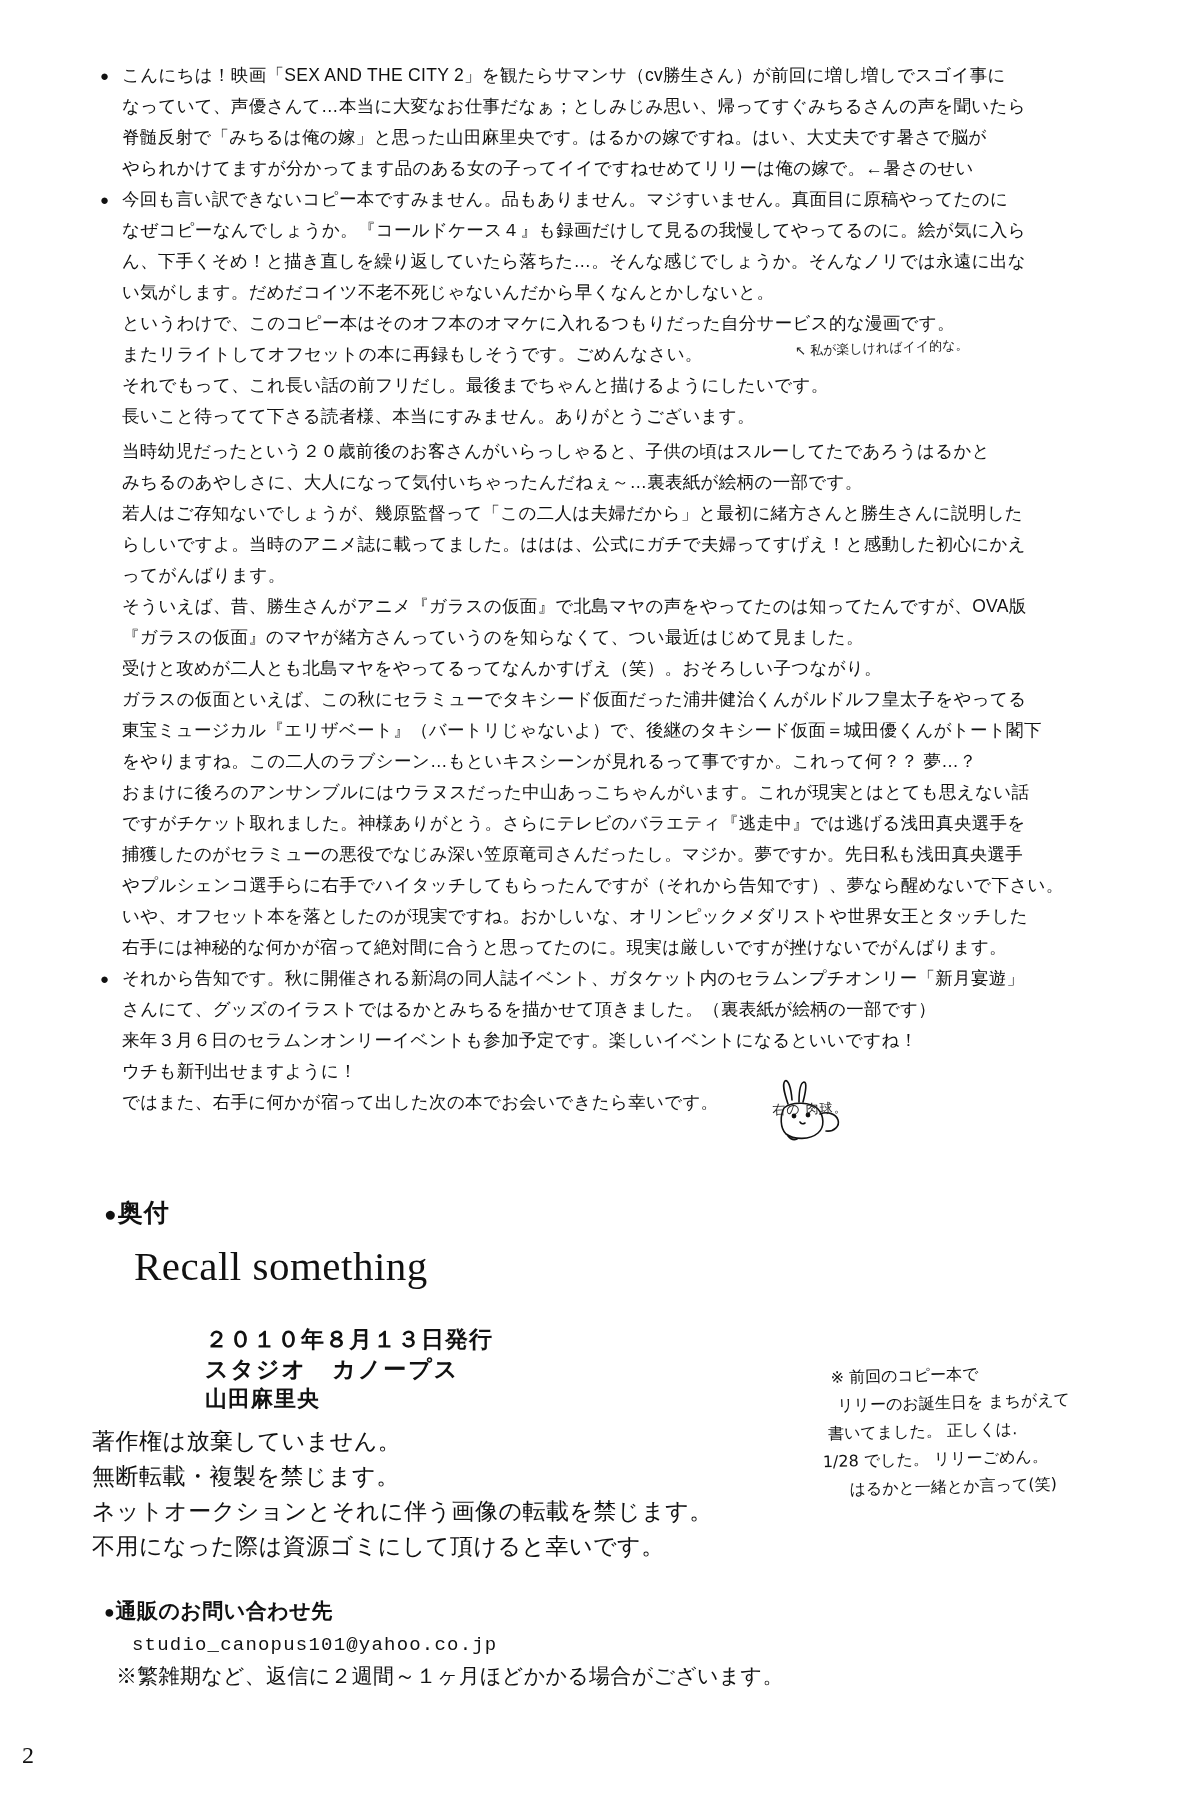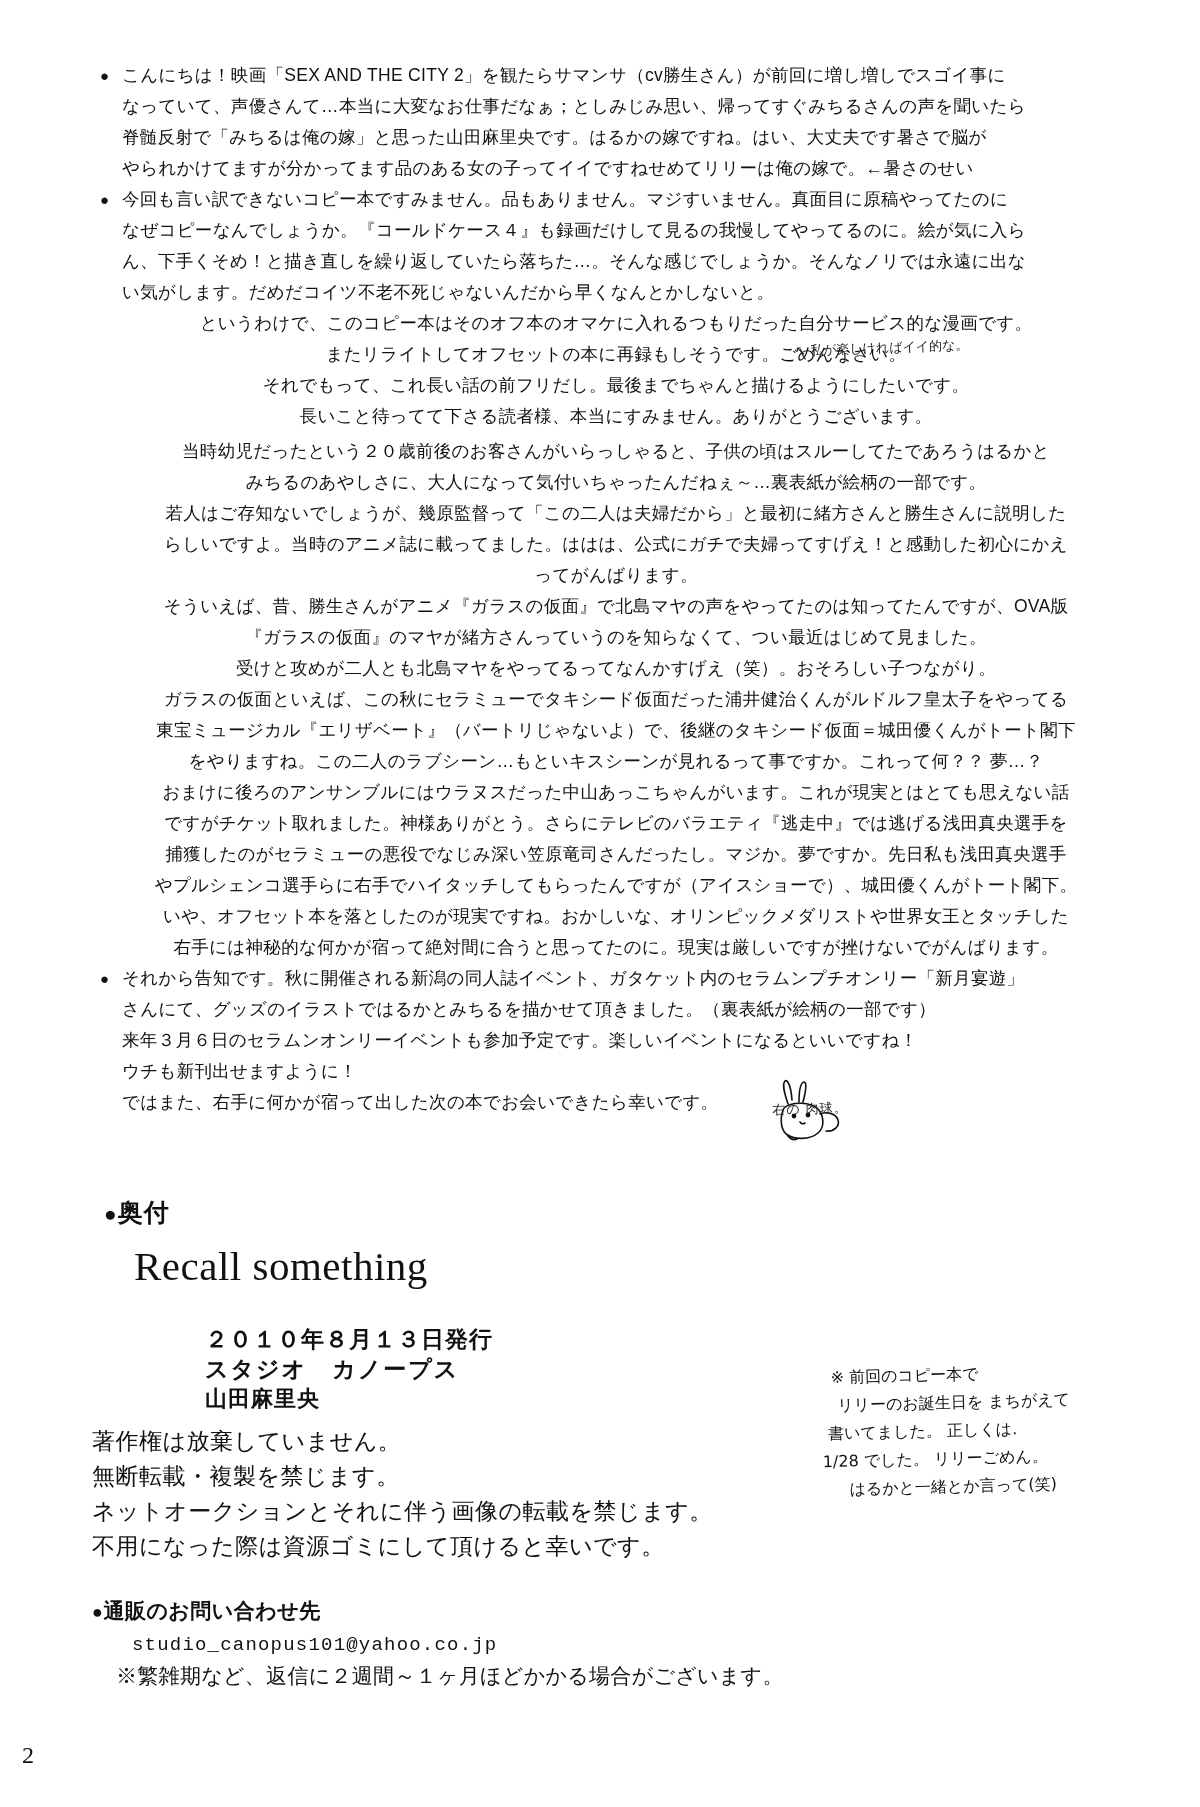--- a/index.html
+++ b/index.html
@@ -41,21 +41,20 @@
   }
   .bullet-para::before {
     content: "\25CF";
     position: absolute;
     left: 0;
     top: 0;
     font-size: 15px;
   }
   .indent-para {
     padding-left: 22px;
-    text-align: center;
   }
   .gap-sm { height: 4px; }
 
   
   .hand {
     font-family: "DejaVu Sans", sans-serif;
     font-size: 13px;
     line-height: 18px;
     color: #222;
     transform: rotate(-2deg);
@@ -139,21 +138,21 @@
     position: absolute;
     left: 92px;
     top: 1424px;
     font-size: 23px;
     line-height: 35px;
     letter-spacing: 0.5px;
   }
 
   .contact-head {
     position: absolute;
-    left: 92px;
+    left: 104px;
     top: 1597px;
     font-size: 21px;
     font-weight: bold;
     letter-spacing: 0.5px;
   }
   .contact-head .dot { font-size: 18px; }
   .contact-mail {
     position: absolute;
     left: 118px;
     top: 1634px;
@@ -216,21 +215,21 @@
       <div>ってがんばります。</div>
       <div>そういえば、昔、勝生さんがアニメ『ガラスの仮面』で北島マヤの声をやってたのは知ってたんですが、OVA版</div>
       <div>『ガラスの仮面』のマヤが緒方さんっていうのを知らなくて、つい最近はじめて見ました。</div>
       <div>受けと攻めが二人とも北島マヤをやってるってなんかすげえ（笑）。おそろしい子つながり。</div>
       <div>ガラスの仮面といえば、この秋にセラミューでタキシード仮面だった浦井健治くんがルドルフ皇太子をやってる</div>
       <div>東宝ミュージカル『エリザベート』（バートリじゃないよ）で、後継のタキシード仮面＝城田優くんがトート閣下</div>
       <div>をやりますね。この二人のラブシーン…もといキスシーンが見れるって事ですか。これって何？？ 夢…？</div>
       <div>おまけに後ろのアンサンブルにはウラヌスだった中山あっこちゃんがいます。これが現実とはとても思えない話</div>
       <div>ですがチケット取れました。神様ありがとう。さらにテレビのバラエティ『逃走中』では逃げる浅田真央選手を</div>
       <div>捕獲したのがセラミューの悪役でなじみ深い笠原竜司さんだったし。マジか。夢ですか。先日私も浅田真央選手</div>
-      <div>やプルシェンコ選手らに右手でハイタッチしてもらったんですが（アイスショーで）、城田優くんがトート閣下。</div>
+      <div>やプルシェンコ選手らに右手でハイタッチしてもらったんですが（それから告知です）、夢なら醒めないで下さい。</div>
       <div>いや、オフセット本を落としたのが現実ですね。おかしいな、オリンピックメダリストや世界女王とタッチした</div>
       <div>右手には神秘的な何かが宿って絶対間に合うと思ってたのに。現実は厳しいですが挫けないでがんばります。</div>
     </div>
 
     <div class="para bullet-para">
       <div>それから告知です。秋に開催される新潟の同人誌イベント、ガタケット内のセラムンプチオンリー「新月宴遊」</div>
       <div>さんにて、グッズのイラストではるかとみちるを描かせて頂きました。（裏表紙が絵柄の一部です）</div>
       <div>来年３月６日のセラムンオンリーイベントも参加予定です。楽しいイベントになるといいですね！</div>
       <div>ウチも新刊出せますように！</div>
       <div>ではまた、右手に何かが宿って出した次の本でお会いできたら幸いです。</div>

